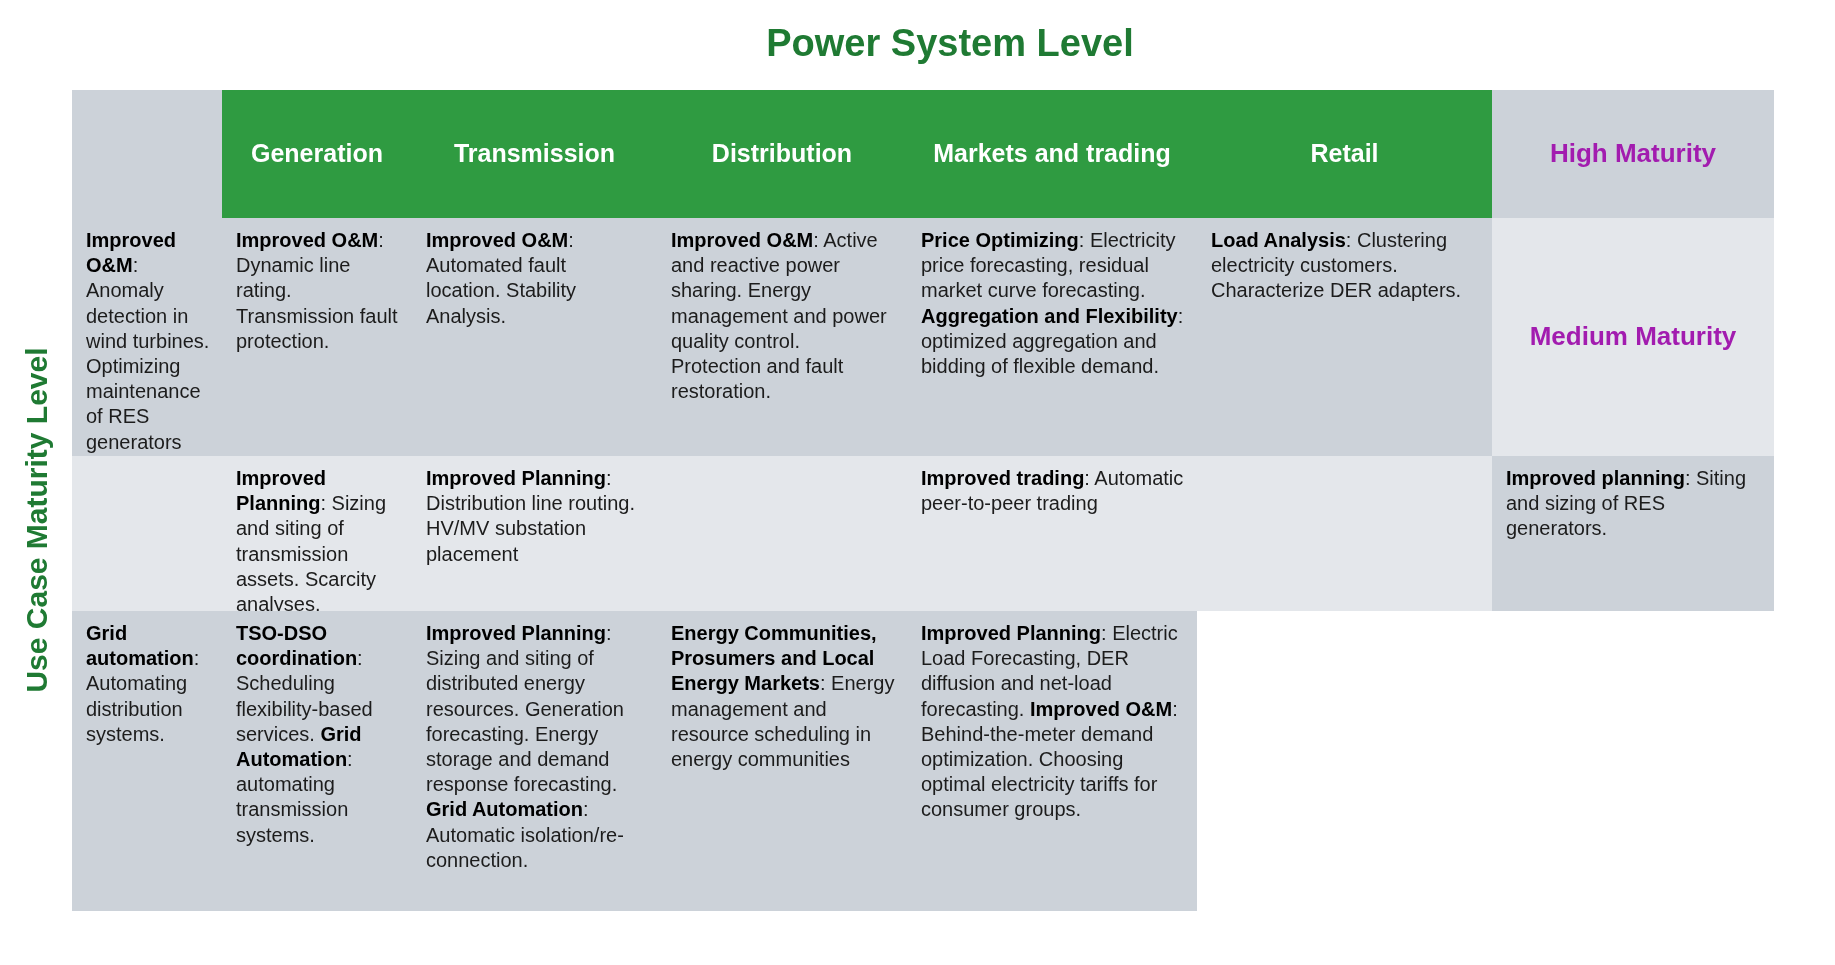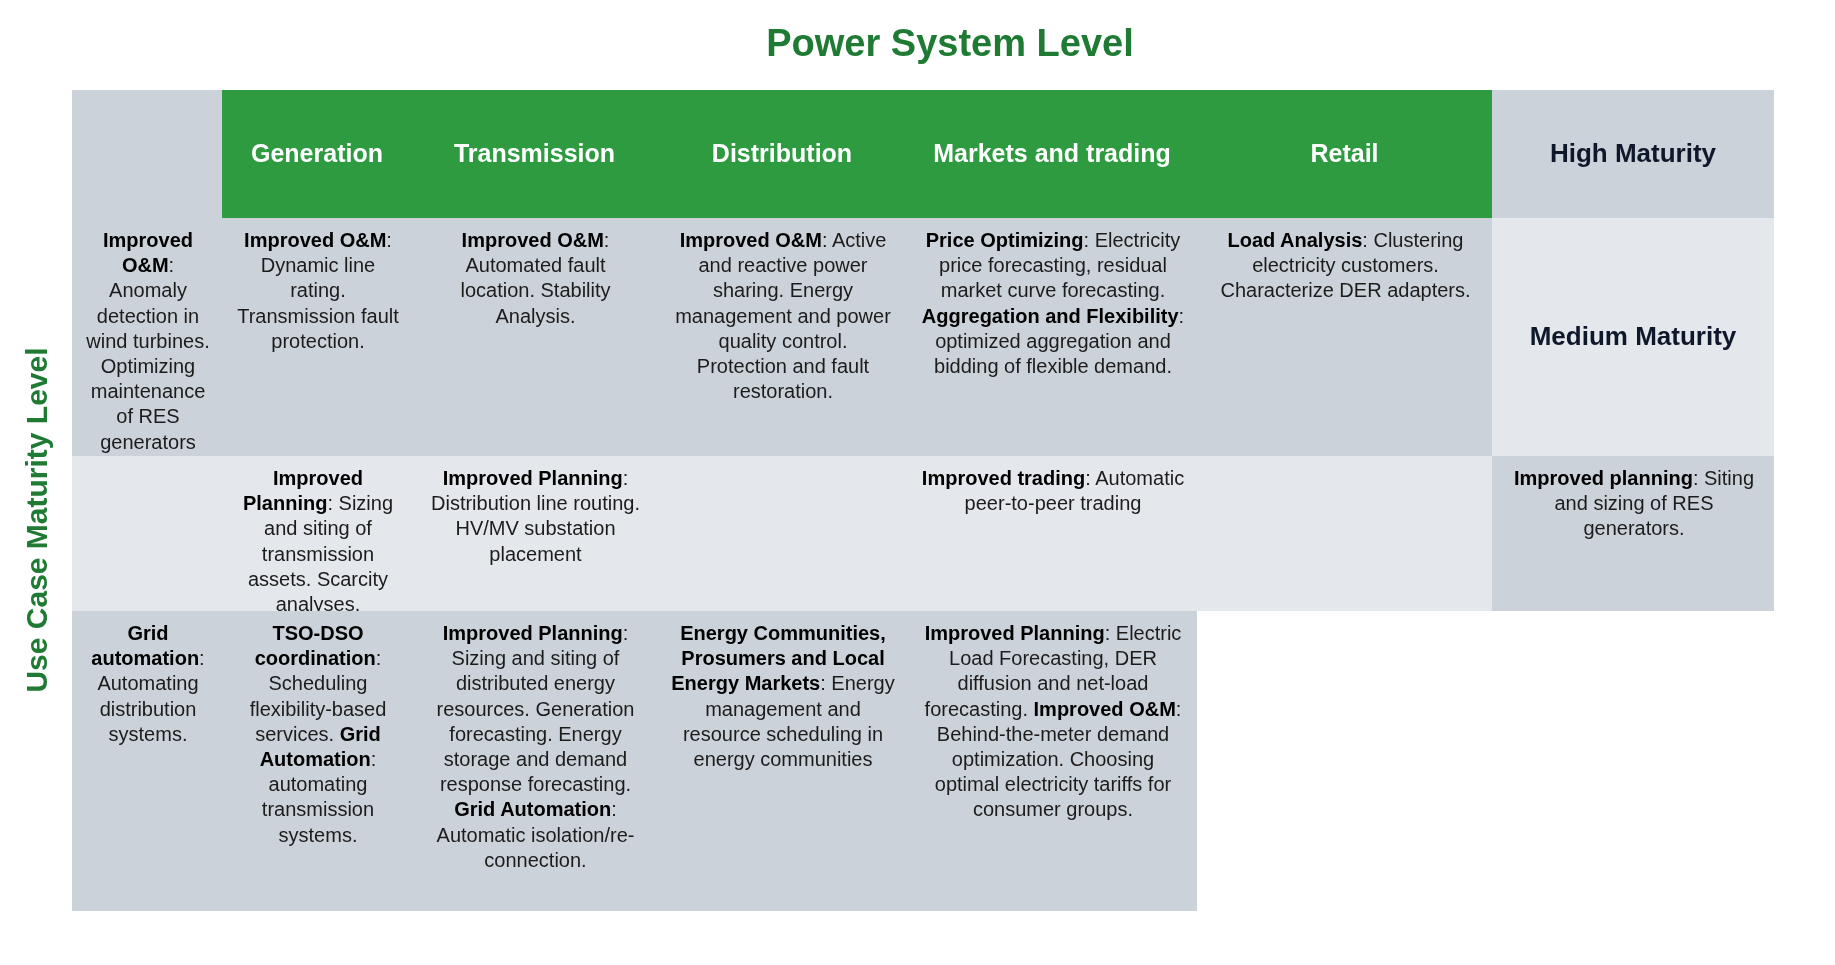--- a/index.html
+++ b/index.html
@@ -51,31 +51,30 @@
     text-align:center;
     font-size:25px;font-weight:bold;
     line-height:1.25;
     padding:0 14px;
   }
   .cell.corner{background:var(--shade);}
   .cell.row-label{
     display:flex;align-items:center;justify-content:center;
     text-align:center;
     font-size:26px;font-weight:bold;
-    color:#0f172a;
+    color:#a21caf;
     line-height:1.3;
     padding:0 10px;
   }
   .cell.content{
     padding:10px 12px 10px 14px;
     font-size:20px;
     line-height:1.26;
     color:var(--body-text);
     overflow:hidden;
-    text-align:center;
   }
   .cell.content b{color:#000000;}
 </style>
 </head>
 <body>
 
 <div class="canvas">
 
   <div class="page-title">Power System Level</div>
 

